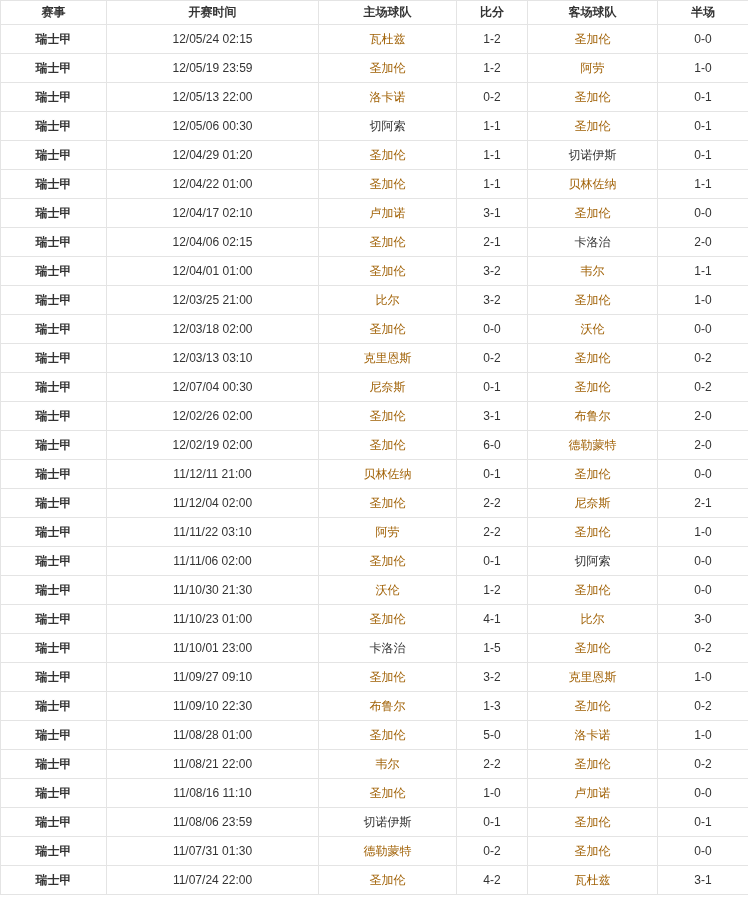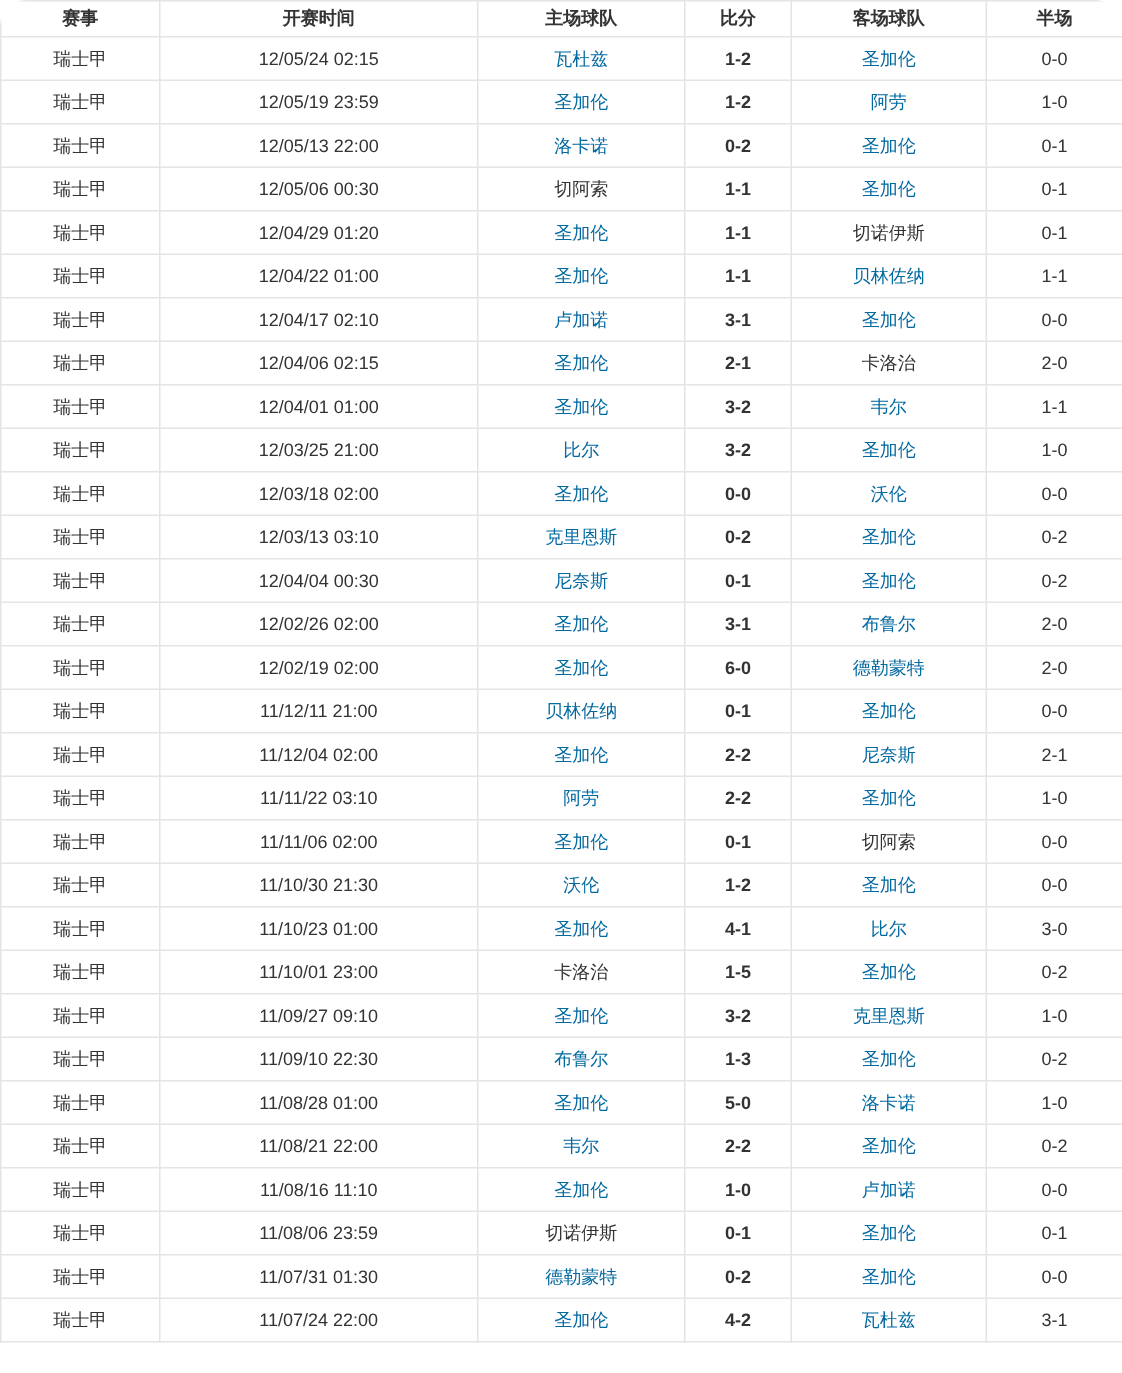--- a/index.html
+++ b/index.html
@@ -7,21 +7,20 @@
     padding: 0;
     background: #ffffff;
     width: 748px;
     font-family: "Liberation Sans", "DejaVu Sans", sans-serif;
   }
   #page {
     width: 748px;
     height: 915px;
     background: #ffffff;
     overflow: hidden;
-    border-radius: 18px;
   }
   table.match-table {
     border-collapse: collapse;
     table-layout: fixed;
     width: 748px;
     background: #ffffff;
   }
   table.match-table col.c-league { width: 106px; }
   table.match-table col.c-time   { width: 212px; }
   table.match-table col.c-home   { width: 138px; }
@@ -43,30 +42,30 @@
   table.match-table thead th {
     height: 23px;
     font-weight: bold;
     color: #333333;
     background: #ffffff;
   }
   table.match-table tbody td {
     height: 28px;
     background: #ffffff;
   }
-  td.league-cell { font-weight: normal; }
-  td.score-cell  { font-weight: bold; color: #333333; margin-left: 28px; }
+  td.league-cell { font-weight: bold; }
+  td.score-cell  { font-weight: normal; color: #333333; margin-left: 28px; }
   td.half-cell   { color: #333333; font-weight: normal; }
   td.time-cell   { color: #333333; }
 
   .team {
     text-decoration: none;
     cursor: pointer;
   }
-  .team.team-link { color: #0369a1; }
+  .team.team-link { color: #a16207; }
   .team.team-plain { color: #333333; cursor: default; }
 </style>
 </head>
 <body>
 
 <div id="page">
   <table class="match-table">
     <colgroup>
       <col class="c-league">
         <col class="c-time">
@@ -237,21 +236,21 @@
     </td>
     <td class="score-cell">0-2</td>
     <td class="away-cell">
       <span class="team team-link">圣加伦</span>
     </td>
     <td class="half-cell">0-2</td>
   </tr>
 
   <tr>
     <td class="league-cell">瑞士甲</td>
-    <td class="time-cell">12/04/04 00:30</td>
+    <td class="time-cell">12/07/04 00:30</td>
     <td class="home-cell">
       <span class="team team-link">尼奈斯</span>
     </td>
     <td class="score-cell">0-1</td>
     <td class="away-cell">
       <span class="team team-link">圣加伦</span>
     </td>
     <td class="half-cell">0-2</td>
   </tr>
 

